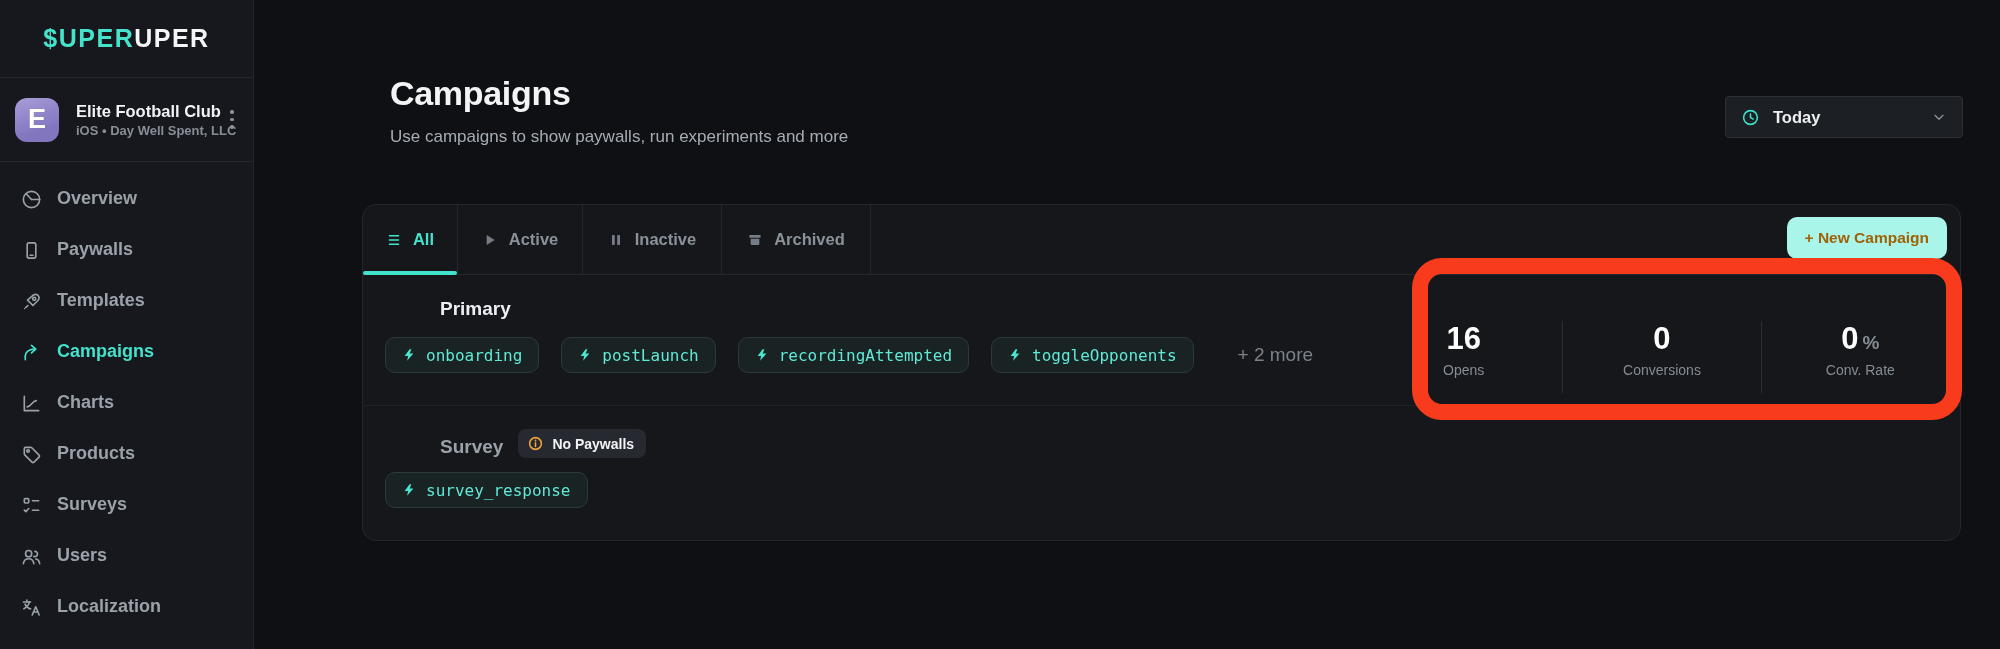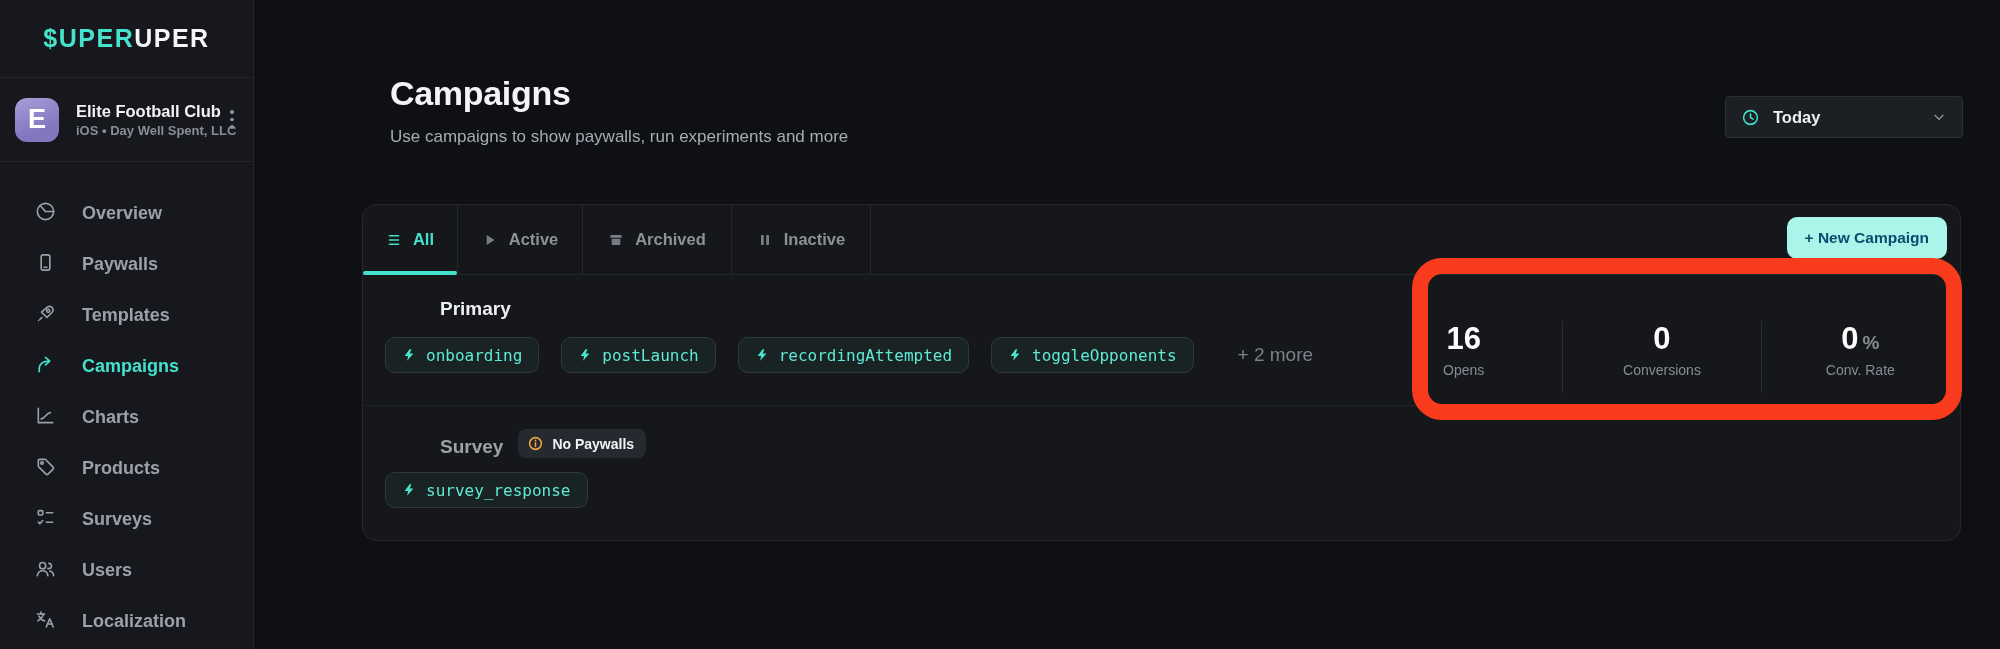--- a/index.html
+++ b/index.html
@@ -26,22 +26,22 @@
     color:#fff; font-size:27px; font-weight:700;
     display:flex; align-items:center; justify-content:center; }
   .ws-name { font-size:16.5px; font-weight:700; color:#f1f2f4; line-height:1.25; }
   .ws-meta { font-size:13px; font-weight:600; color:#878e96; margin-top:2px; }
   .kebab { position:absolute; right:10px; top:50%; transform:translateY(-50%);
     width:22px; height:30px; display:flex; flex-direction:column;
     align-items:center; justify-content:center; gap:4px; cursor:pointer; }
   .kebab i { width:3.5px; height:3.5px; border-radius:50%; background:#8d939b; }
 
   .nav { padding-top:26px; }
-  .nav-item { height:51px; display:flex; align-items:center;
-    padding-left:34px; gap:25px; cursor:pointer; color:#9aa1a9; }
+  .nav-item { height:51px; display:flex; align-items:flex-start;
+    padding-left:20px; gap:14px; cursor:pointer; color:#9aa1a9; }
   .nav-item .nav-label { font-size:18px; font-weight:600; }
   .nav-item svg { width:23px; height:23px; stroke:#9aa1a9; fill:none;
     stroke-width:1.7; stroke-linecap:round; stroke-linejoin:round; }
   .nav-item.active { color:#43e2cc; }
   .nav-item.active svg { stroke:#43e2cc; }
 
   
   .page-title { position:absolute; left:390px; top:74px;
     font-size:34px; font-weight:700; color:#f3f4f6; letter-spacing:-0.3px; }
   .page-subtitle { position:absolute; left:390px; top:127px;
@@ -66,21 +66,21 @@
   .tab svg { width:16px; height:16px; display:block; }
   .tab .i-fill { fill:#767d86; }
   .tab.active { color:#43e2cc; }
   .tab.active .i-fill { fill:#43e2cc; }
   .tab.active::after { content:""; position:absolute; left:0; right:0; bottom:-1px;
     height:4px; background:#43e2cc; border-radius:2px; }
   .tab-all { width:95px; } .tab-active { width:125px; }
   .tab-inactive { width:139px; } .tab-archived { width:149px; }
 
   .new-campaign { position:absolute; right:13px; top:12px; height:42px;
-    background:#a9f5e9; color:#0c4a6e; border:none; border-radius:10px;
+    background:#a9f5e9; color:#a16207; border:none; border-radius:10px;
     padding:0 18px; font-size:15.5px; font-weight:700; cursor:pointer;
     font-family:inherit; }
 
   .row { position:relative; cursor:pointer; }
   .row-primary { height:131px; border-bottom:1px solid #1e2126; }
   .row-survey { height:134px; }
   .row-name-line { position:absolute; left:33px; top:23px;
     display:flex; align-items:flex-end; gap:15px;margin-left:44px; }
   .row-name { font-size:19px; font-weight:600; color:#eceef1; }
   .row-name.muted { color:#9aa1a8; }
@@ -240,33 +240,33 @@
           <rect class="i-fill" x="4" y="17.1" width="16" height="2.4" rx="1.2"></rect>
         </svg>
       <span>All</span>
     </div>
     <div class="tab tab-active">
       <svg viewBox="0 0 24 24">
           <polygon class="i-fill" points="7,4.5 19,12 7,19.5"></polygon>
         </svg>
       <span>Active</span>
     </div>
+    <div class="tab tab-inactive">
+      <svg viewBox="0 0 24 24">
+          <rect class="i-fill" x="6" y="4.5" width="4.2" height="15" rx="1"></rect>
+          <rect class="i-fill" x="13.8" y="4.5" width="4.2" height="15" rx="1"></rect>
+        </svg>
+      <span>Inactive</span>
+    </div>
     <div class="tab tab-archived">
       <svg viewBox="0 0 24 24">
           <rect class="i-fill" x="3.5" y="4.5" width="17" height="4" rx="1"></rect>
           <path class="i-fill" d="M5.5 10h13v8a1.5 1.5 0 0 1-1.5 1.5H7A1.5 1.5 0 0 1 5.5 18v-8z"></path>
         </svg>
       <span>Archived</span>
-    </div>
-    <div class="tab tab-inactive">
-      <svg viewBox="0 0 24 24">
-          <rect class="i-fill" x="6" y="4.5" width="4.2" height="15" rx="1"></rect>
-          <rect class="i-fill" x="13.8" y="4.5" width="4.2" height="15" rx="1"></rect>
-        </svg>
-      <span>Inactive</span>
     </div>
     <button class="new-campaign">+ New Campaign</button>
   </div>
 
   <div class="row row-primary">
     <div class="row-name-line">
       <span class="row-name">Primary</span>
     </div>
     <div class="tags">
       <span class="tag mono">

